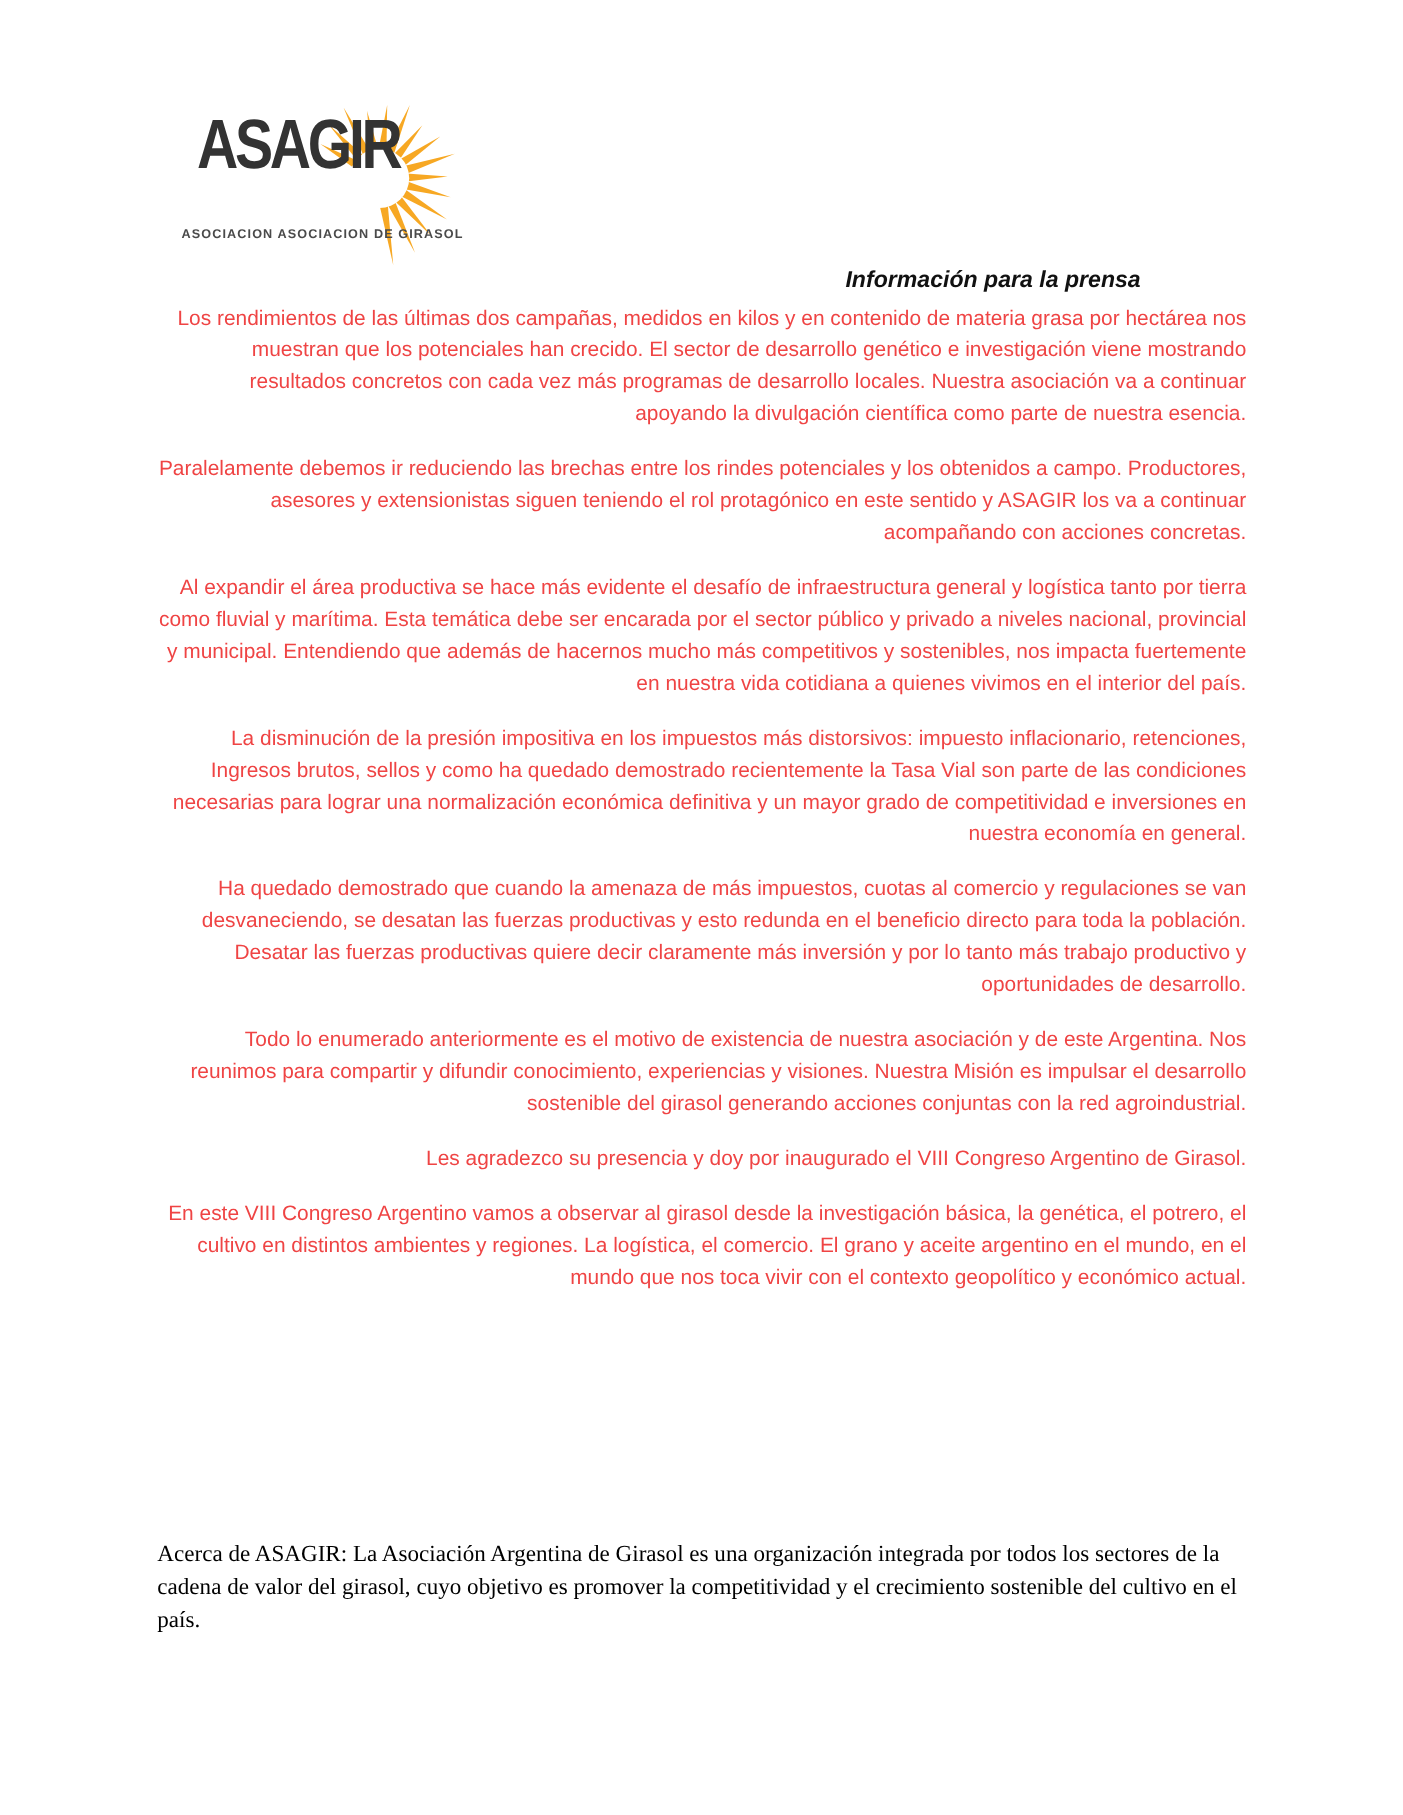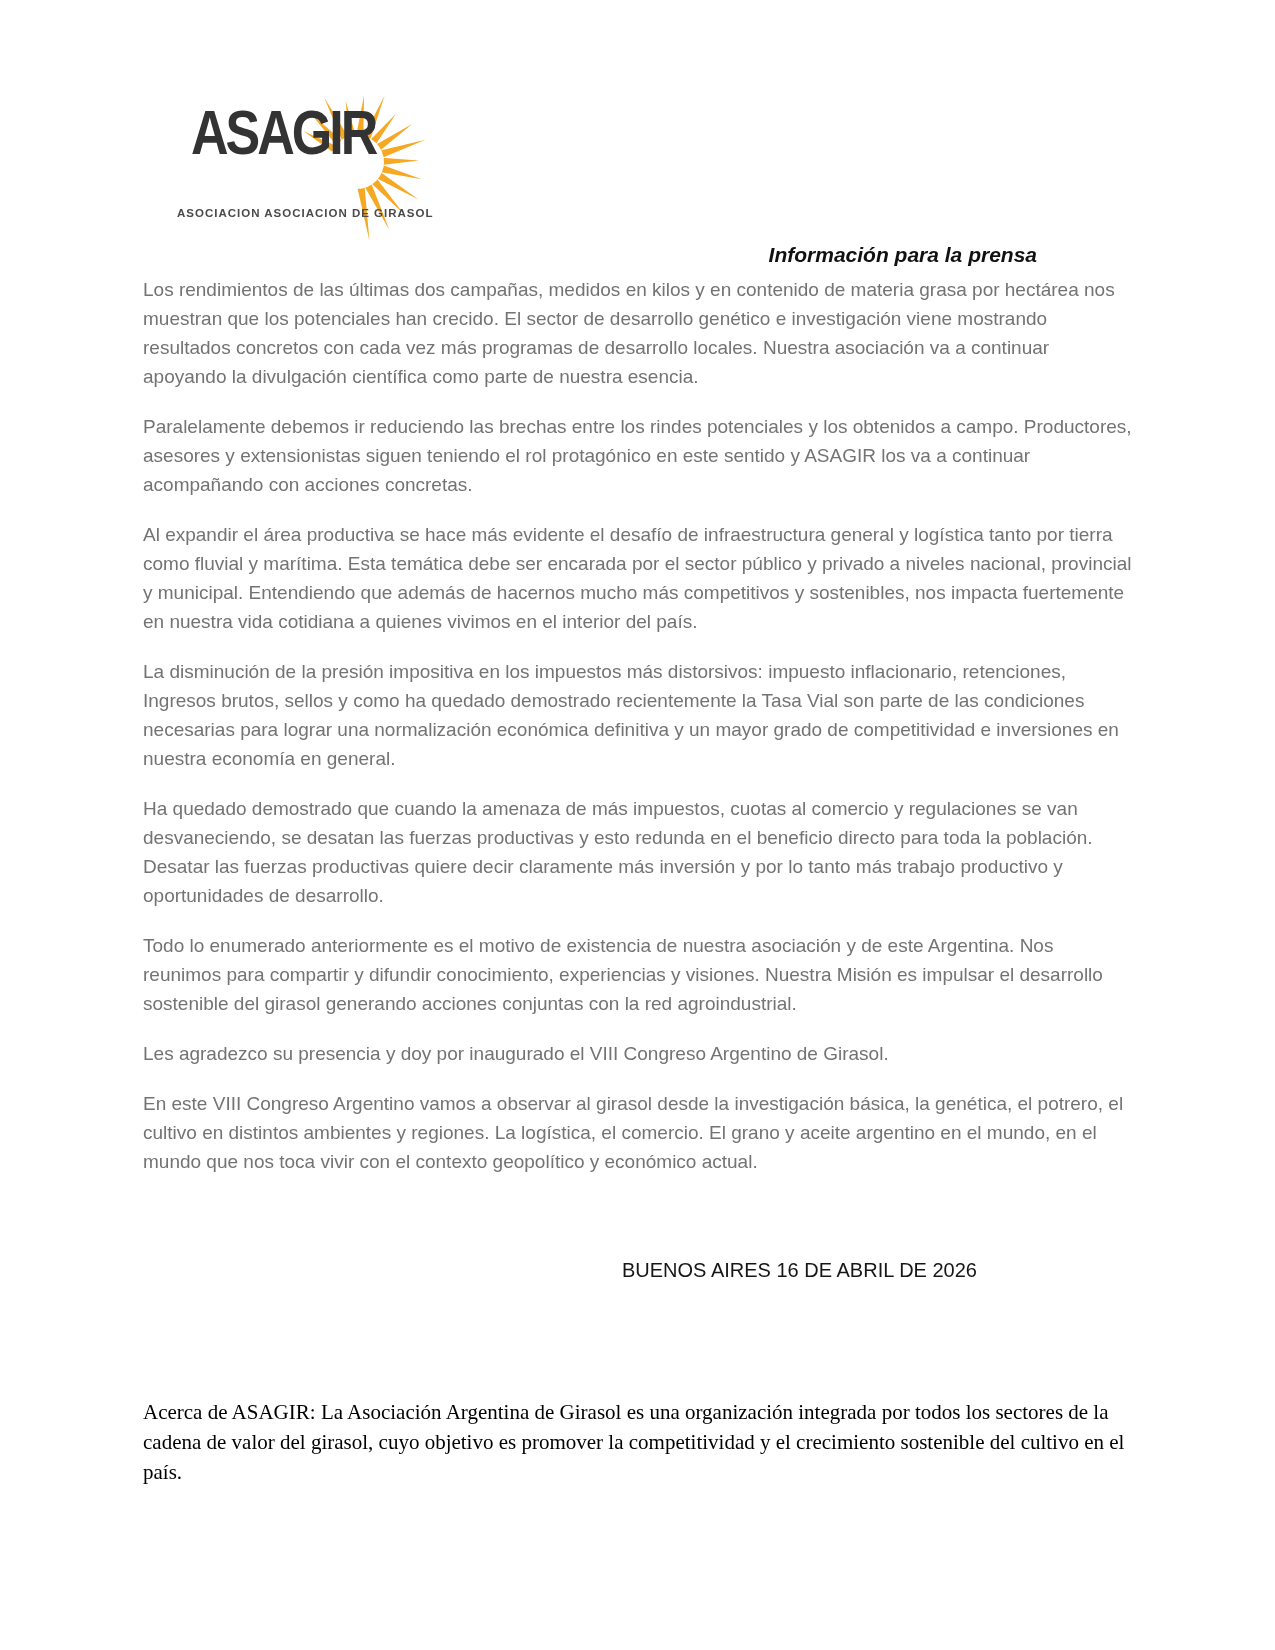--- a/index.html
+++ b/index.html
@@ -10,21 +10,21 @@
     margin: 0 auto;
     background: #ffffff;
     font-family: "Liberation Sans", sans-serif;
     color: #161616;
     overflow: hidden;
   }
 
   
   .logo {
     position: absolute;
-    left: 175px;
+    left: 163px;
     top: 86px;
     width: 260px;
     height: 155px;
     text-align: center;
   }
   .logo svg { position: absolute; left: 0; top: 0; }
   #rays polygon { fill: var(--petal, #F7A823); }
   .wordmark {
     position: absolute;
     left: 16px;
@@ -63,21 +63,22 @@
     font-size: 21px;
     font-weight: bold;
     font-style: italic;
     line-height: 28px;
     color: #111;
   }
   p.body-par {
     margin: 0 0 21px 0;
     font-size: 19px;
     line-height: 29px;
-    color: #737373;
+    color: #ef4444;
+    text-align: right;
   }
 
   .dateline {
     position: absolute;
     left: 622px;
     top: 1256px;
     font-size: 20px;
     line-height: 29px;
     color: #161616;
     white-space: nowrap;
@@ -130,17 +131,16 @@
     <p class="body-par">Los rendimientos de las últimas dos campañas, medidos en kilos y en contenido de materia grasa por hectárea nos muestran que los potenciales han crecido. El sector de desarrollo genético e investigación viene mostrando resultados concretos con cada vez más programas de desarrollo locales. Nuestra asociación va a continuar apoyando la divulgación científica como parte de nuestra esencia.</p>
     <p class="body-par">Paralelamente debemos ir reduciendo las brechas entre los rindes potenciales y los obtenidos a campo. Productores, asesores y extensionistas siguen teniendo el rol protagónico en este sentido y ASAGIR los va a continuar acompañando con acciones concretas.</p>
     <p class="body-par">Al expandir el área productiva se hace más evidente el desafío de infraestructura general y logística tanto por tierra como fluvial y marítima. Esta temática debe ser encarada por el sector público y privado a niveles nacional, provincial y municipal. Entendiendo que además de hacernos mucho más competitivos y sostenibles, nos impacta fuertemente en nuestra vida cotidiana a quienes vivimos en el interior del país.</p>
     <p class="body-par">La disminución de la presión impositiva en los impuestos más distorsivos: impuesto inflacionario, retenciones, Ingresos brutos, sellos y como ha quedado demostrado recientemente la Tasa Vial son parte de las condiciones necesarias para lograr una normalización económica definitiva y un mayor grado de competitividad e inversiones en nuestra economía en general.</p>
     <p class="body-par">Ha quedado demostrado que cuando la amenaza de más impuestos, cuotas al comercio y regulaciones se van desvaneciendo, se desatan las fuerzas productivas y esto redunda en el beneficio directo para toda la población. Desatar las fuerzas productivas quiere decir claramente más inversión y por lo tanto más trabajo productivo y oportunidades de desarrollo.</p>
     <p class="body-par">Todo lo enumerado anteriormente es el motivo de existencia de nuestra asociación y de este Argentina. Nos reunimos para compartir y difundir conocimiento, experiencias y visiones. Nuestra Misión es impulsar el desarrollo sostenible del girasol generando acciones conjuntas con la red agroindustrial.</p>
     <p class="body-par">Les agradezco su presencia y doy por inaugurado el VIII Congreso Argentino de Girasol.</p>
     <p class="body-par">En este VIII Congreso Argentino vamos a observar al girasol desde la investigación básica, la genética, el potrero, el cultivo en distintos ambientes y regiones. La logística, el comercio. El grano y aceite argentino en el mundo, en el mundo que nos toca vivir con el contexto geopolítico y económico actual.</p>
   </div>
 
-  <div class="dateline">BUENOS AIRES 16 DE ABRIL DE 2026</div>
 
   <p class="about"><span class="about-label">Acerca de ASAGIR:</span><span> La Asociación Argentina de Girasol es una organización integrada por todos los sectores de la cadena de valor del girasol, cuyo objetivo es promover la competitividad y el crecimiento sostenible del cultivo en el país.</span></p>
 
 </div>
 
 </body></html>

